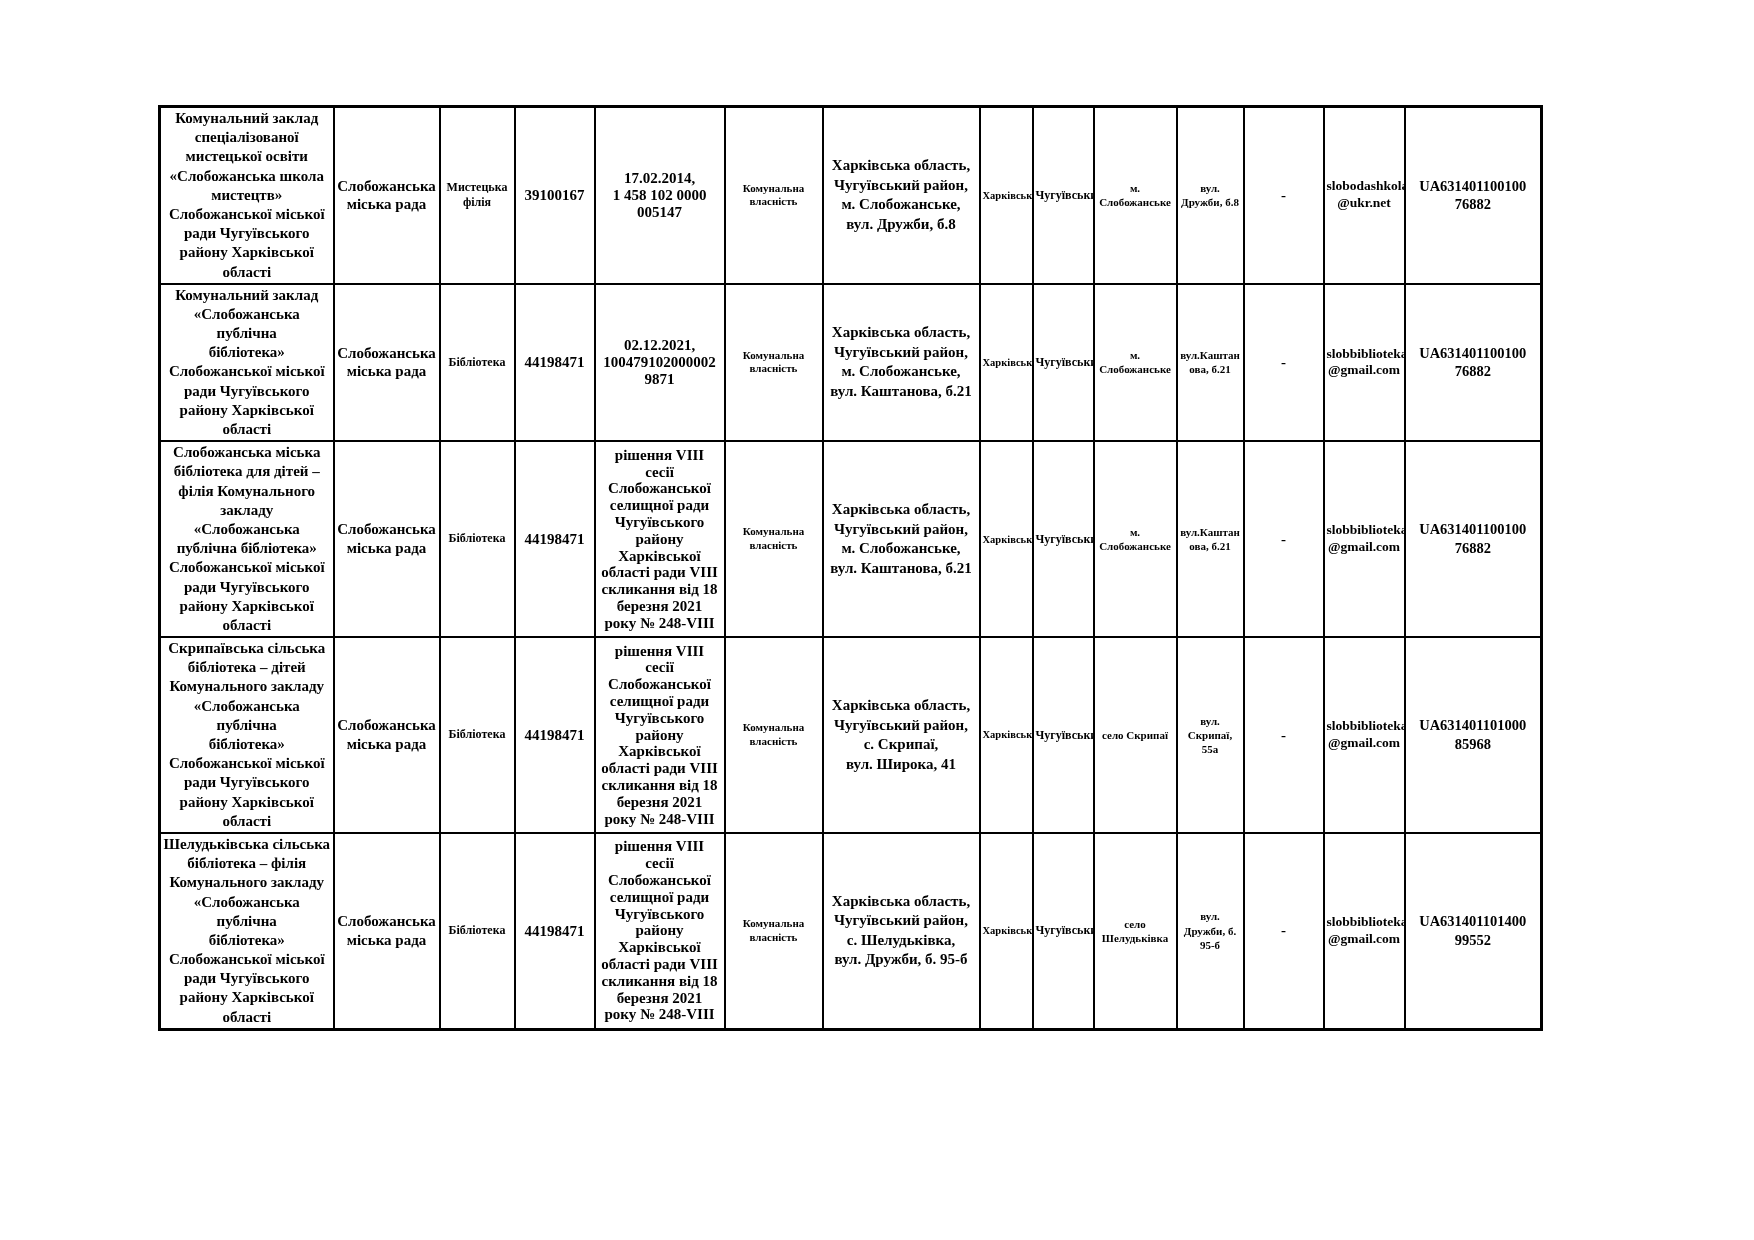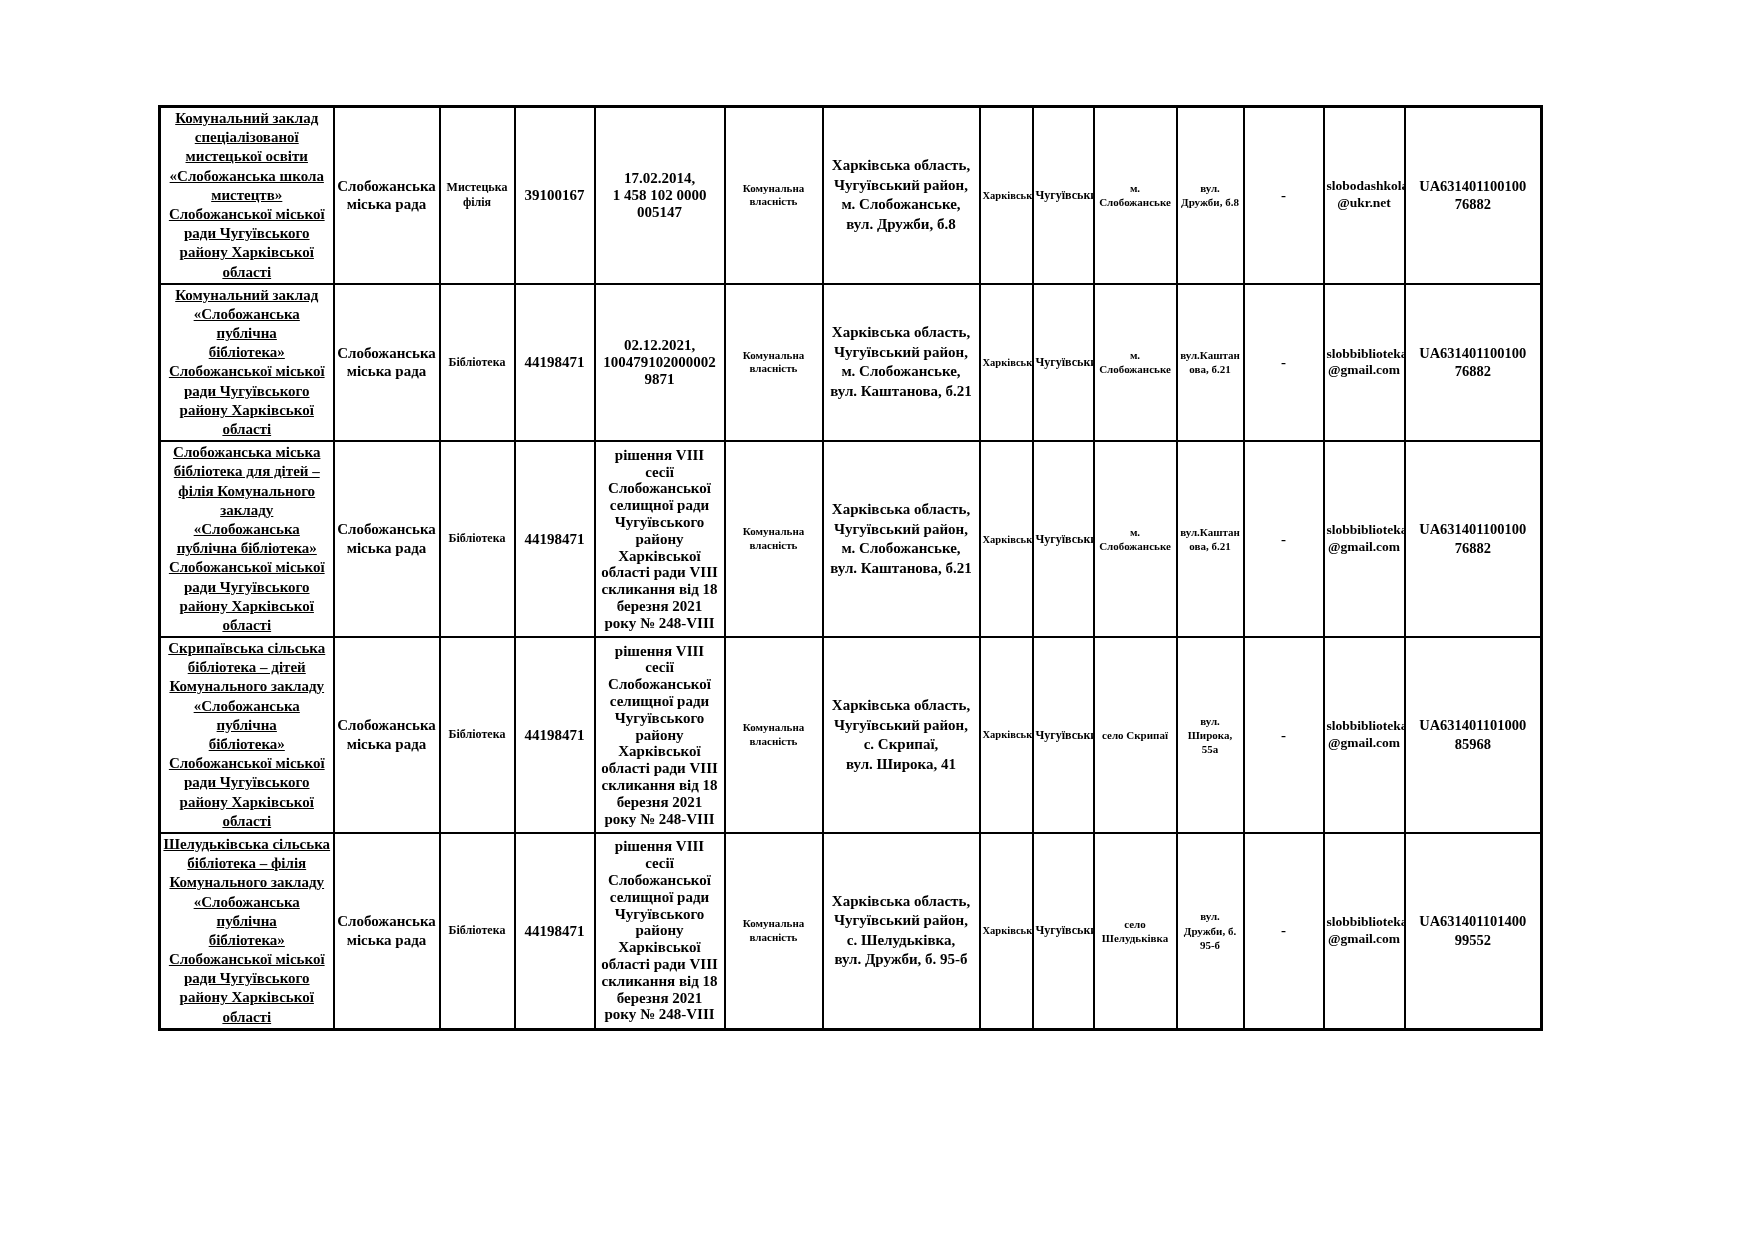--- a/index.html
+++ b/index.html
@@ -33,21 +33,21 @@
     white-space: pre-line;
     font-weight: bold;
     overflow: hidden;
   }
   tr.r0 { height: 173px; }
   tr.r1 { height: 122px; }
   tr.r2 { height: 188px; }
   tr.r3 { height: 194px; }
   tr.r4 { height: 188px; }
 
-  td.c0  { font-size: 15px; line-height: 1.28; text-decoration: underline; }
+  td.c0  { font-size: 15px; line-height: 1.28; }
   td.c1  { font-size: 15px; line-height: 1.25; }
   td.c2  { font-size: 12px; line-height: 1.3; }
   td.c3  { font-size: 15px; line-height: 1.25; }
   td.c4  { font-size: 15px; line-height: 1.12; margin-left: 8px; }
   td.c5  { font-size: 11px; line-height: 1.25; }
   td.c6  { font-size: 15px; line-height: 1.3; }
   td.c7  { font-size: 10.5px; line-height: 1.25; }
   td.c8  { font-size: 12px; line-height: 1.25; }
   td.c9  { font-size: 11px; line-height: 1.3; }
   td.c10 { font-size: 11px; line-height: 1.3; overflow-wrap: anywhere; }
@@ -197,21 +197,21 @@
 березня 2021
 року № 248-VIII</td>
           <td class="c5">Комунальна власність</td>
           <td class="c6">Харківська область,
 Чугуївський район,
 с. Скрипаї,
 вул. Широка, 41</td>
           <td class="c7">Харківська</td>
           <td class="c8">Чугуївський</td>
           <td class="c9">село Скрипаї</td>
-          <td class="c10">вул. Широка, 55а</td>
+          <td class="c10">вул. Скрипаї, 55а</td>
           <td class="c11">-</td>
           <td class="c12">slobbiblioteka
 @gmail.com</td>
           <td class="c13">UA631401101000 85968</td>
         </tr>
         <tr class="r4">
           <td class="c0">Шелудьківська сільська
 бібліотека – філія
 Комунального закладу
 «Слобожанська публічна

